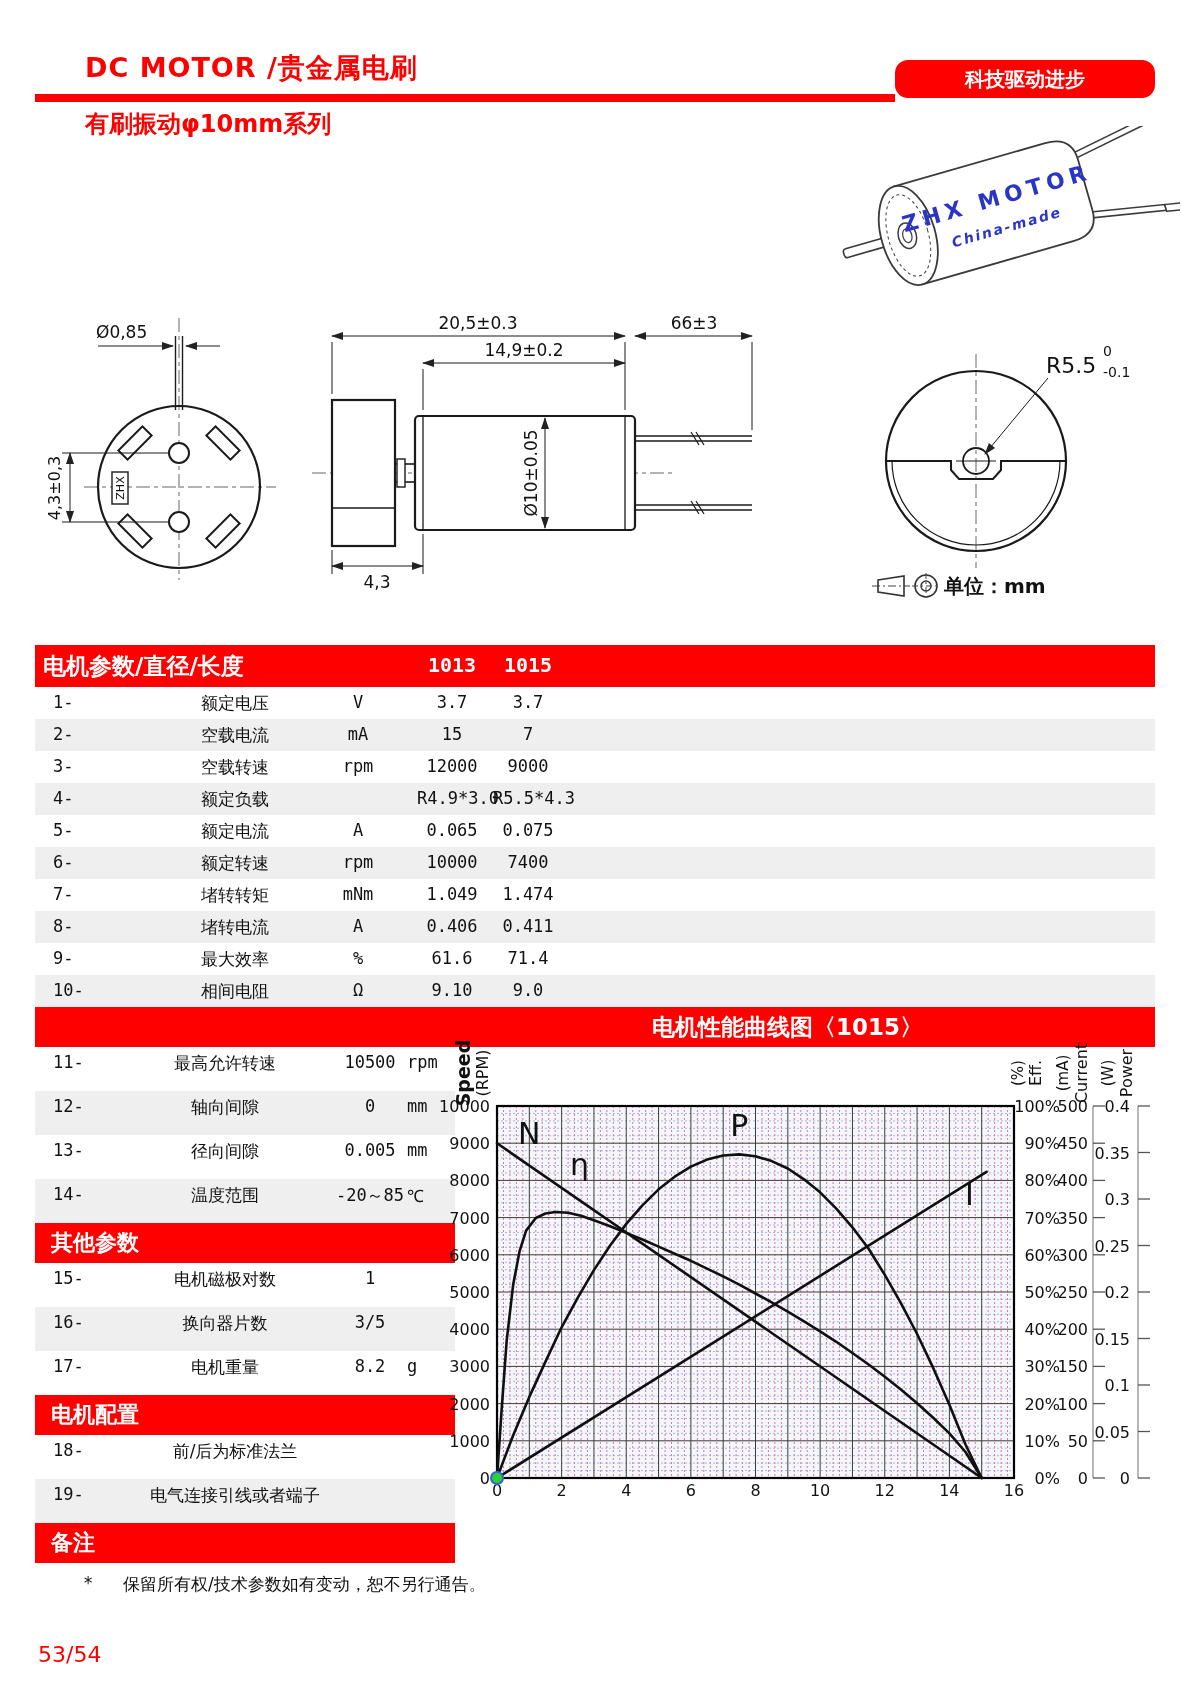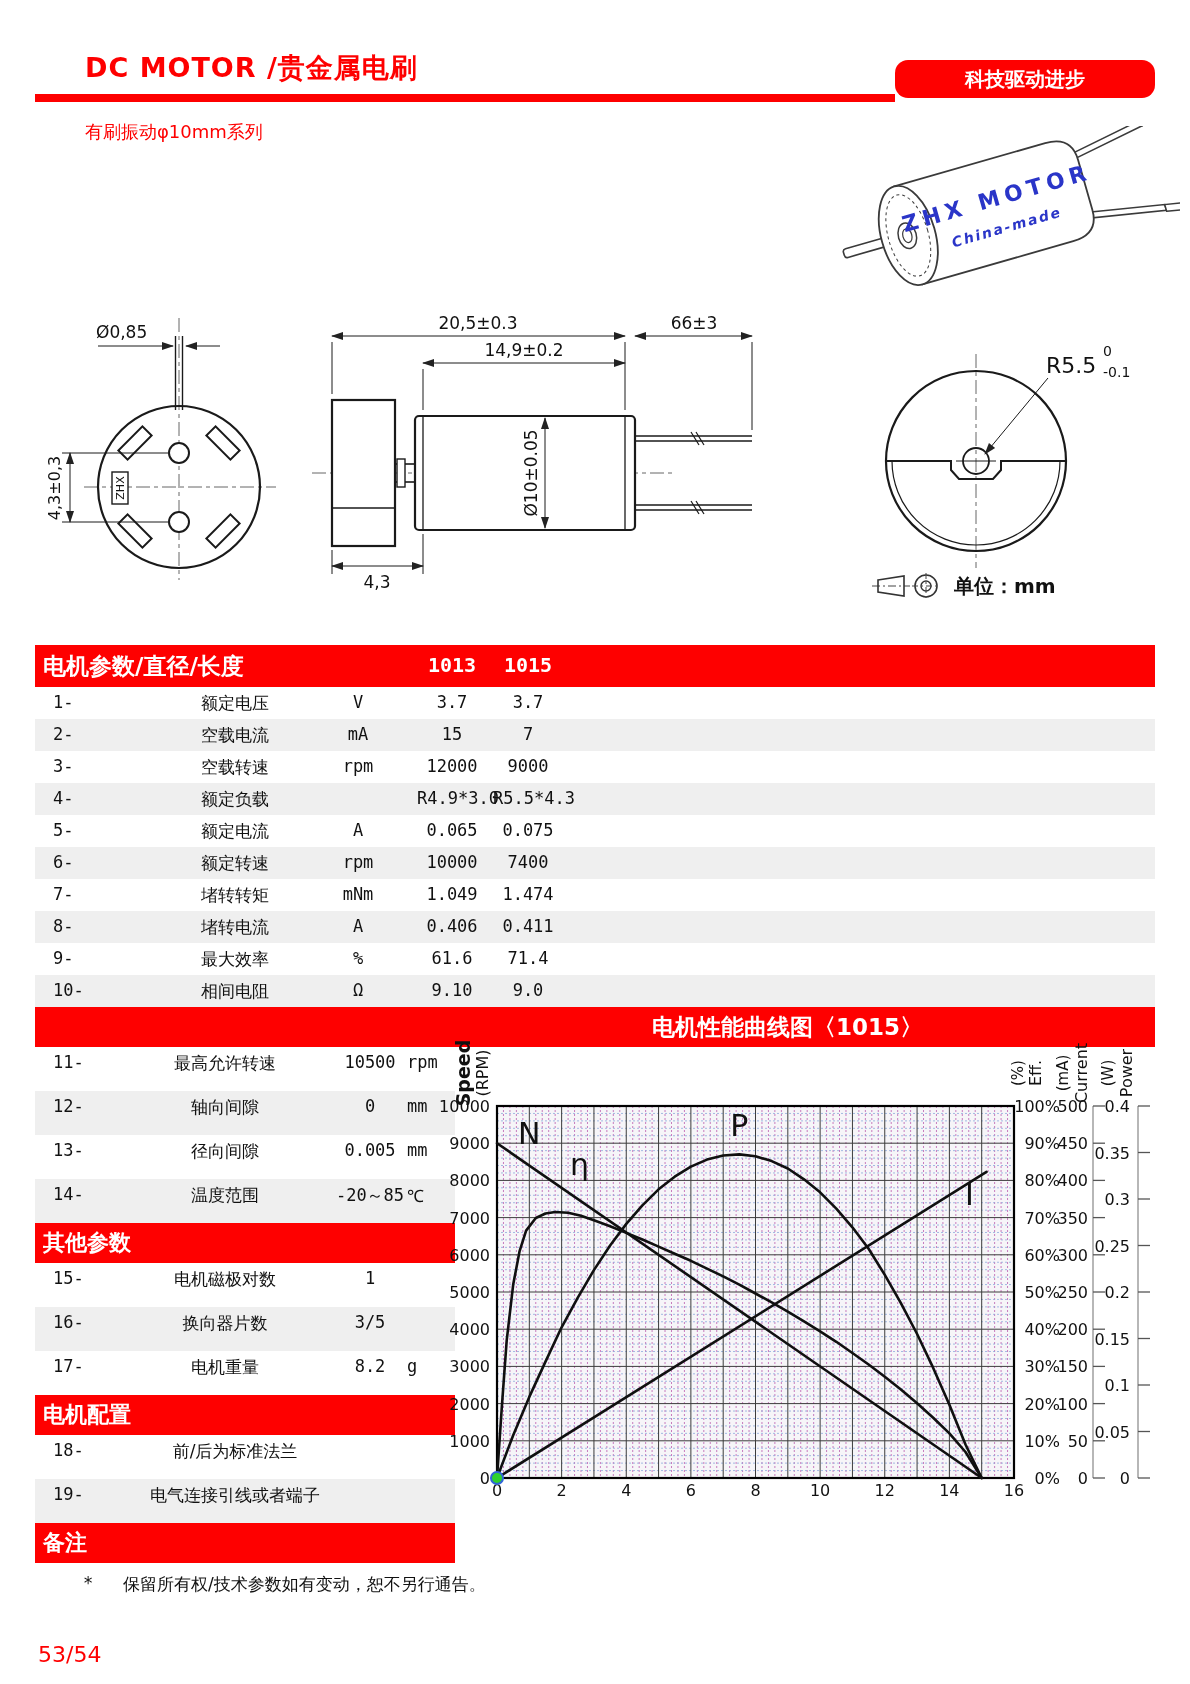--- a/index.html
+++ b/index.html
@@ -4,23 +4,23 @@
 <style>
   html,body{margin:0;padding:0;background:#e8e8e8;}
   .page{position:relative;width:1190px;height:1684px;background:#fff;margin:0 auto;
         font-family:"DejaVu Sans",sans-serif;color:#111;overflow:hidden;
         border-right:2px solid #8a8a8a;border-bottom:2px solid #b5b5b5;}
   
   .hdr-title{position:absolute;left:85px;top:50px;font-size:27px;font-weight:bold;color:#fe0000;letter-spacing:1px;white-space:nowrap;}
   .hdr-rule{position:absolute;left:35px;top:94px;width:860px;height:8px;background:#fe0000;}
   .hdr-slogan{position:absolute;left:895px;top:60px;width:260px;height:38px;background:#fe0000;color:#fff;
               font-size:20px;font-weight:bold;display:flex;align-items:center;justify-content:center;border-radius:13px;}
-  .hdr-sub{position:absolute;left:85px;top:120px;font-size:18px;font-weight:400;color:#fe0000;white-space:nowrap;}
-  
-  .units-row{position:absolute;left:872px;top:572px;display:flex;align-items:center;gap:10px;font-size:20px;font-weight:600;}
+  .hdr-sub{position:absolute;left:85px;top:108px;font-size:24px;font-weight:700;color:#fe0000;white-space:nowrap;}
+  
+  .units-row{position:absolute;left:872px;top:572px;display:flex;align-items:center;font-size:20px;font-weight:600;}
   
   .spec{position:absolute;left:35px;top:645px;width:1120px;}
   .spec-head{height:42px;background:#fe0000;position:relative;color:#fff;}
   .spec-head .t{position:absolute;left:8px;top:6px;font-size:23px;font-weight:bold;}
   .spec-head .c1{position:absolute;left:382px;width:70px;text-align:center;top:8px;font-size:20px;font-weight:bold;font-family:"DejaVu Sans Mono",monospace;}
   .spec-head .c2{position:absolute;left:458px;width:70px;text-align:center;top:8px;font-size:20px;font-weight:bold;font-family:"DejaVu Sans Mono",monospace;}
   .srow{height:32px;position:relative;font-size:17px;}
   .spec-rows .srow:nth-child(even){background:#efefef;}
   .srow .no{position:absolute;left:18px;top:5px;font-family:"DejaVu Sans Mono",monospace;}
   .srow .lab{position:absolute;left:60px;width:280px;text-align:center;top:5px;}
@@ -33,21 +33,21 @@
   .secband .chart-t{position:absolute;left:385px;width:735px;text-align:center;top:5px;font-size:23px;font-weight:bold;}
   
   .leftcol{position:absolute;left:35px;top:1047px;width:420px;}
   .lrows .lrow:nth-child(even){background:#efefef;}
   .lrow{height:44px;position:relative;font-size:17px;}
   .lrow .no{position:absolute;left:18px;top:5px;font-family:"DejaVu Sans Mono",monospace;}
   .lrow .lab{position:absolute;left:55px;width:270px;text-align:center;top:5px;}
   .lrow .val{position:absolute;left:270px;width:130px;text-align:center;top:5px;font-family:"DejaVu Sans Mono",monospace;}
   .lrow .un{position:absolute;left:372px;width:55px;text-align:left;top:5px;font-family:"DejaVu Sans Mono",monospace;}
   .lrow .txt{position:absolute;left:40px;width:320px;text-align:center;top:5px;}
-  .bandrow{height:40px;background:#fe0000;color:#fff;font-size:22px;font-weight:bold;line-height:40px;padding-left:8px;box-sizing:border-box;}
+  .bandrow{height:40px;background:#fe0000;color:#fff;font-size:22px;font-weight:bold;line-height:40px;padding-left:16px;box-sizing:border-box;}
   .noterow{height:40px;position:relative;font-size:17px;}
   .noterow .mark{position:absolute;left:48px;top:10px;font-family:"DejaVu Sans Mono",monospace;}
   .noterow .ntext{position:absolute;left:88px;top:10px;white-space:nowrap;}
   
   .footer{position:absolute;left:38px;top:1642px;font-size:22px;color:#fe0000;}
   
   svg text{fill:#111;font-family:"DejaVu Sans",sans-serif;}
 </style>
 </head>
 <body>

